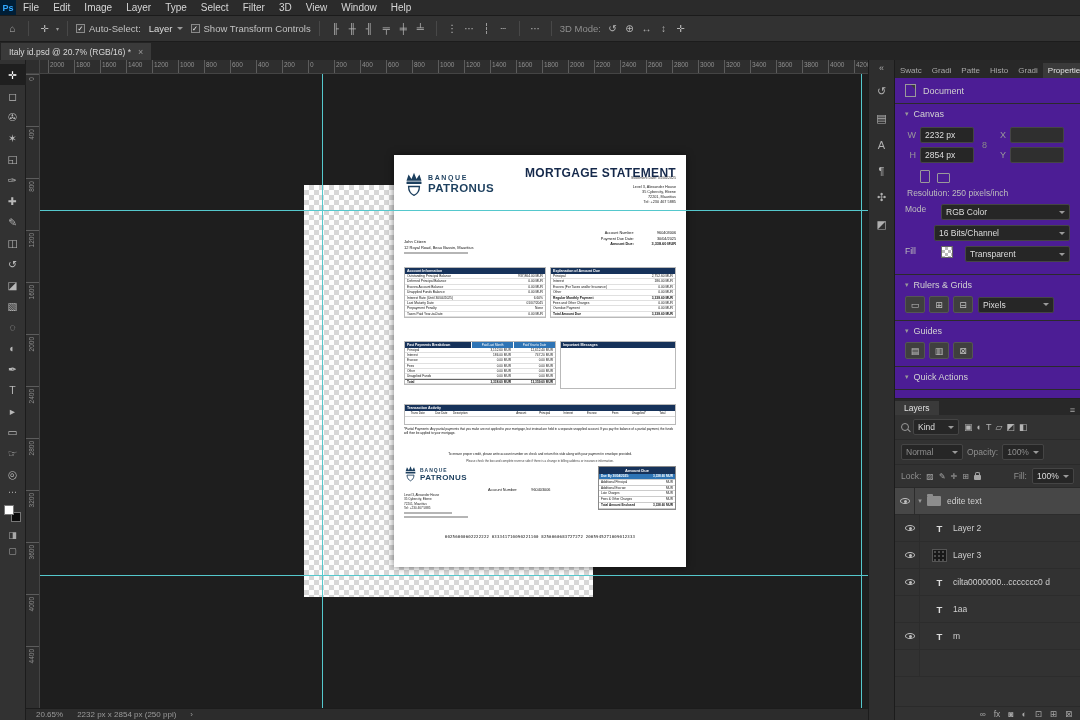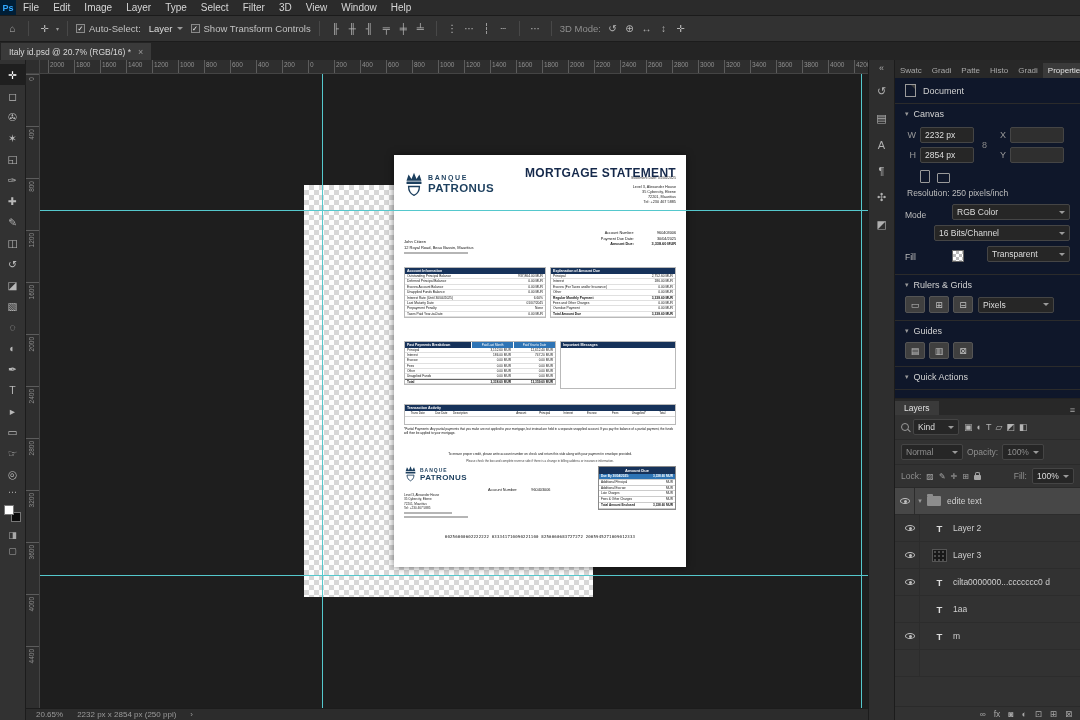--- a/index.html
+++ b/index.html
@@ -115,37 +115,37 @@
 .collapsed{width:26px;background:#2e2e2e;border-left:1px solid #1c1c1c;display:flex;flex-direction:column;align-items:center;padding-top:3px;gap:12px;flex:none}
 .c-expand{font-size:9px;color:#a8a8a8}
 .c-icon{font-size:11px;color:#b0b0b0}
 
 
 .rightcol{width:186px;background:#323232;border-left:1px solid #1c1c1c;display:flex;flex-direction:column;font-size:9px;flex:none;min-height:0}
 .ptabs{height:18px;background:#282828;display:flex;align-items:flex-end;overflow:hidden;flex:none}
 .ptab{padding:3px 5px;font-size:8px;color:#a8a8a8;white-space:nowrap;overflow:hidden}
 .ptab.active{background:#3a3a3a;color:#e2e2e2}
 .pmenu{margin-left:auto;color:#a8a8a8;padding:0 5px;font-size:9px}
-.props{background:#0f172a;height:320px;overflow:hidden;flex:none}
+.props{background:#4c1d95;height:320px;overflow:hidden;flex:none}
 .docrow{display:flex;align-items:center;gap:7px;padding:6px 10px;border-bottom:1px solid #2b2b2b;color:#cfcfcf}
 .docicon{width:11px;height:13px;border:1px solid #9a9a9a;position:relative}
 .docicon::after{content:"";position:absolute;top:0;right:0;border-top:4px solid #3a3a3a;border-left:4px solid transparent}
 .sec{padding:5px 10px 7px;border-bottom:1px solid #2b2b2b}
 .sec-h{display:flex;align-items:center;gap:5px;color:#d2d2d2;font-size:9px;margin-bottom:6px}
 .chev-d{font-size:7px;color:#999}
 .wh{display:grid;grid-template-columns:11px 54px 13px 11px 54px;grid-auto-rows:20px;align-items:center;column-gap:4px}
 .flabel{text-align:right;color:#9a9a9a;font-size:9px}
 .fbox{height:16px;background:#262626;border:1px solid #454545;border-radius:2px;display:flex;align-items:center;padding:0 4px;color:#ddd;font-size:8.5px;overflow:hidden}
 .fbox.dis{color:#666;background:#2f2f2f}
 .linkglyph{grid-row:1/3;grid-column:3;text-align:center;color:#8a8a8a;font-size:9px}
 .orient{display:flex;gap:7px;align-items:flex-end;margin:4px 0 5px 15px;height:14px}
 .o1{width:10px;height:13px;border:1px solid #9a9a9a;border-radius:1px}
 .o2{width:13px;height:10px;border:1px solid #9a9a9a;border-radius:1px}
 .resrow{color:#bdbdbd;font-size:8.5px;margin:2px 0 6px 2px}
-.frow{display:flex;align-items:flex-end;gap:23px;margin-bottom:5px;color:#bdbdbd}
+.frow{display:flex;align-items:flex-start;gap:12px;margin-bottom:5px;color:#bdbdbd}
 .frow .lbl{width:24px;font-size:8.5px;color:#bdbdbd}
 .ddbox{flex:1;height:16px;background:#262626;border:1px solid #454545;border-radius:2px;display:flex;align-items:center;justify-content:space-between;padding:0 4px;font-size:8.5px;color:#ddd;overflow:hidden;white-space:nowrap}
 .ddbox::after{content:"";border-left:3px solid transparent;border-right:3px solid transparent;border-top:3px solid #9a9a9a;margin-left:4px}
 .indented{margin-left:29px}
 .checker-sw{width:12px;height:12px;border:1px solid #666;background-color:#fff;background-image:linear-gradient(45deg,#bbb 25%,transparent 25%,transparent 75%,#bbb 75%),linear-gradient(45deg,#bbb 25%,transparent 25%,transparent 75%,#bbb 75%);background-size:6px 6px;background-position:0 0,3px 3px;flex:none}
 .tglrow{display:flex;align-items:center;gap:5px}
 .tgl{width:20px;height:17px;background:#3f3f3f;border:1px solid #555;border-radius:2px;display:flex;align-items:center;justify-content:center;font-size:9px;color:#c0c0c0;flex:none}
 .tglrow .ddbox{max-width:76px}
 
 

